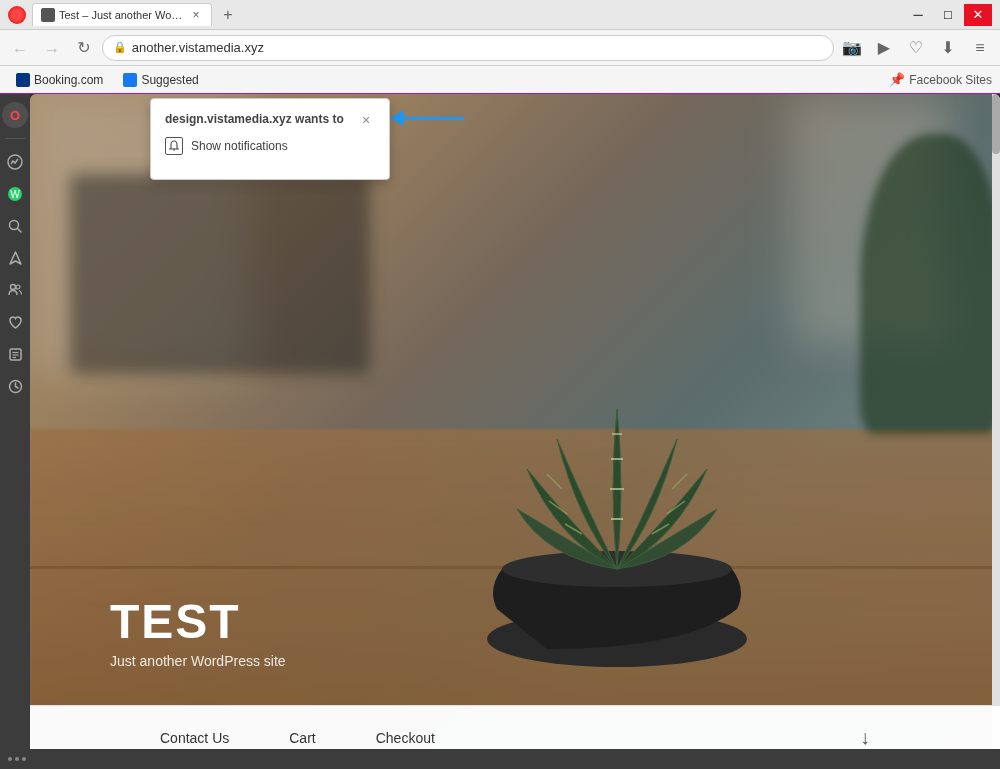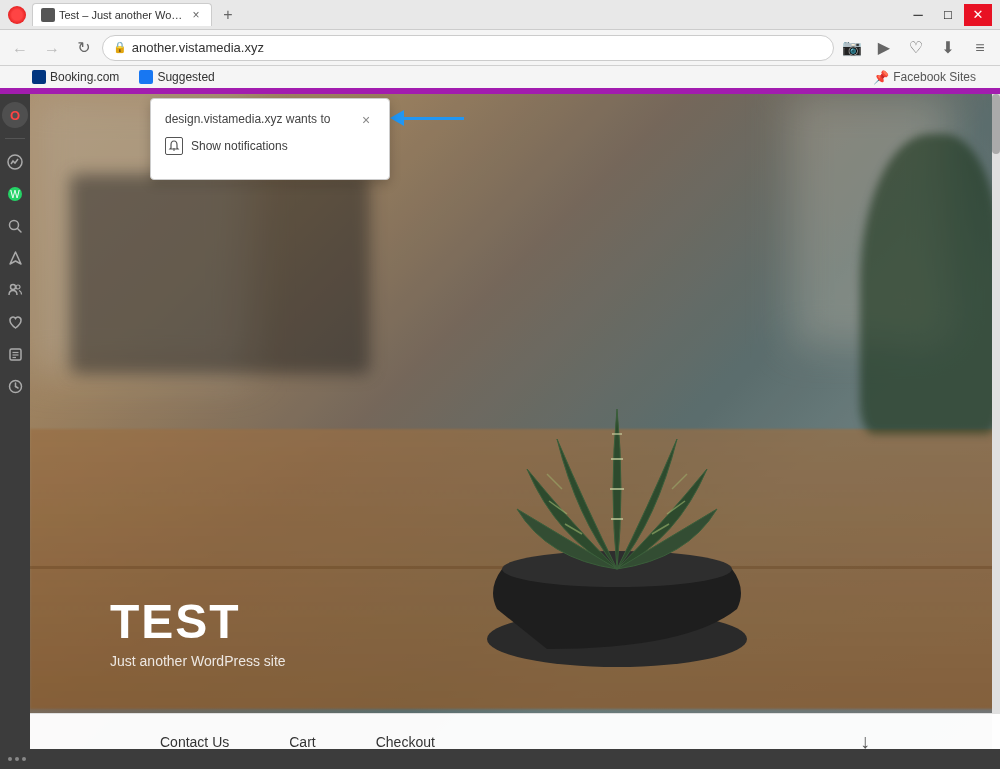--- a/index.html
+++ b/index.html
@@ -95,23 +95,23 @@
       width: 28px; height: 28px; display: flex; align-items: center; justify-content: center;
       font-size: 16px; color: #666; cursor: pointer; border: none; background: transparent;
     }
 
     
     .bookmarks-bar {
       background: #f5f5f5;
       height: 28px;
       display: flex;
       align-items: center;
-      padding: 0 24px;
+      padding: 0 8px;
       gap: 4px;
-      border-bottom: 6px solid #a21caf;
+      border-bottom: 1px solid #a21caf;
       justify-content: center;
     }
     .bookmark-item {
       display: flex; align-items: center; gap: 4px;
       padding: 2px 8px;
       font-size: 12px; color: #333; cursor: pointer; border-radius: 3px;
     }
     .bookmark-favicon { width: 14px; height: 14px; border-radius: 2px; background: #4285f4; }
     .bookmark-favicon.fb { background: #1877f2; }
     .bookmarks-right { margin-left: auto; font-size: 12px; color: #555; display: flex; align-items: center; gap: 4px; }
@@ -155,37 +155,38 @@
       background: linear-gradient(
         135deg,
         #c8a882 0%,
         #b89870 20%,
         #8a7a6a 40%,
         #6b8080 60%,
         #7a9090 70%,
         #888 100%
       );
       overflow: hidden;
+      border-radius: 6px;
     }
 
     
     .plant-container {
       position: absolute;
       bottom: 80px;
       left: 50%;
       transform: translateX(-20%);
       width: 340px;
       height: 420px;
     }
 
     
     .website-footer {
       position: absolute;
       bottom: 0; left: 0; right: 0;
-      height: 56px;
+      height: 64px;
       background: rgba(255,255,255,0.97);
       display: flex;
       align-items: center;
       padding: 0 130px;
       gap: 60px;
       border-top: 1px solid #e0e0e0;
       z-index: 3;
     }
     .footer-link {
       font-size: 14px; color: #333; text-decoration: none; cursor: pointer;
@@ -533,21 +534,21 @@
         <div class="footer-arrow">↓</div>
       </div>
 
       <div class="scrollbar">
         <div class="scrollbar-thumb"></div>
       </div>
     </div>
 
     <div class="notification-popup">
       <div class="popup-header">
-        <div style="font-size:12px; color:#444; max-width:200px; line-height:1.4;">design.vistamedia.xyz wants to</div>
+        <div style="font-size:12px; color:#444; max-width:200px; line-height:1.4;font-weight:bold;">design.vistamedia.xyz wants to</div>
         <button class="popup-close">×</button>
       </div>
       <div class="popup-notification-row">
         <div class="notif-icon">
           <svg width="12" height="12" viewBox="0 0 12 12">
               <path d="M6 1 Q9 1 9 5 L9 8 L10 9 L2 9 L3 8 L3 5 Q3 1 6 1Z" fill="none" stroke="#555" stroke-width="1.2"></path>
               <line x1="5" y1="9" x2="7" y2="9" stroke="#555" stroke-width="1.2"></line>
               <line x1="5.5" y1="10.5" x2="6.5" y2="10.5" stroke="#555" stroke-width="1.2"></line>
             </svg>
         </div>

